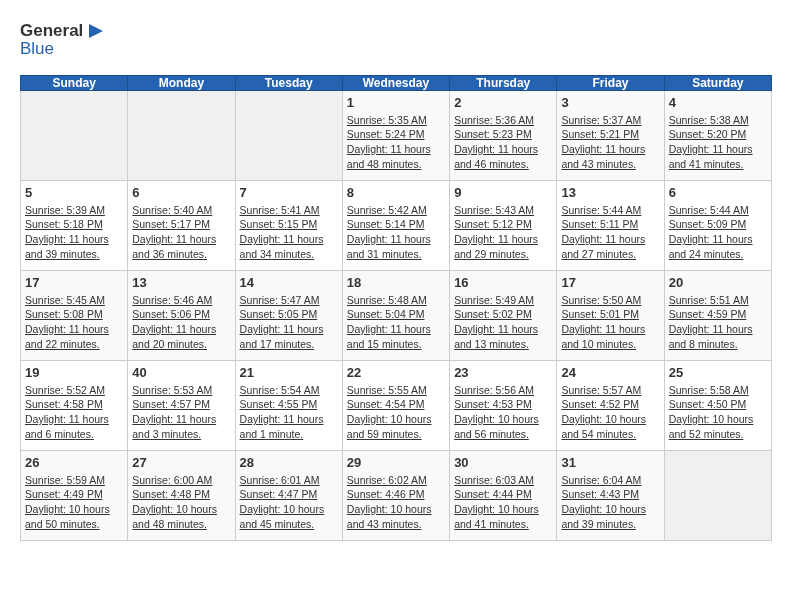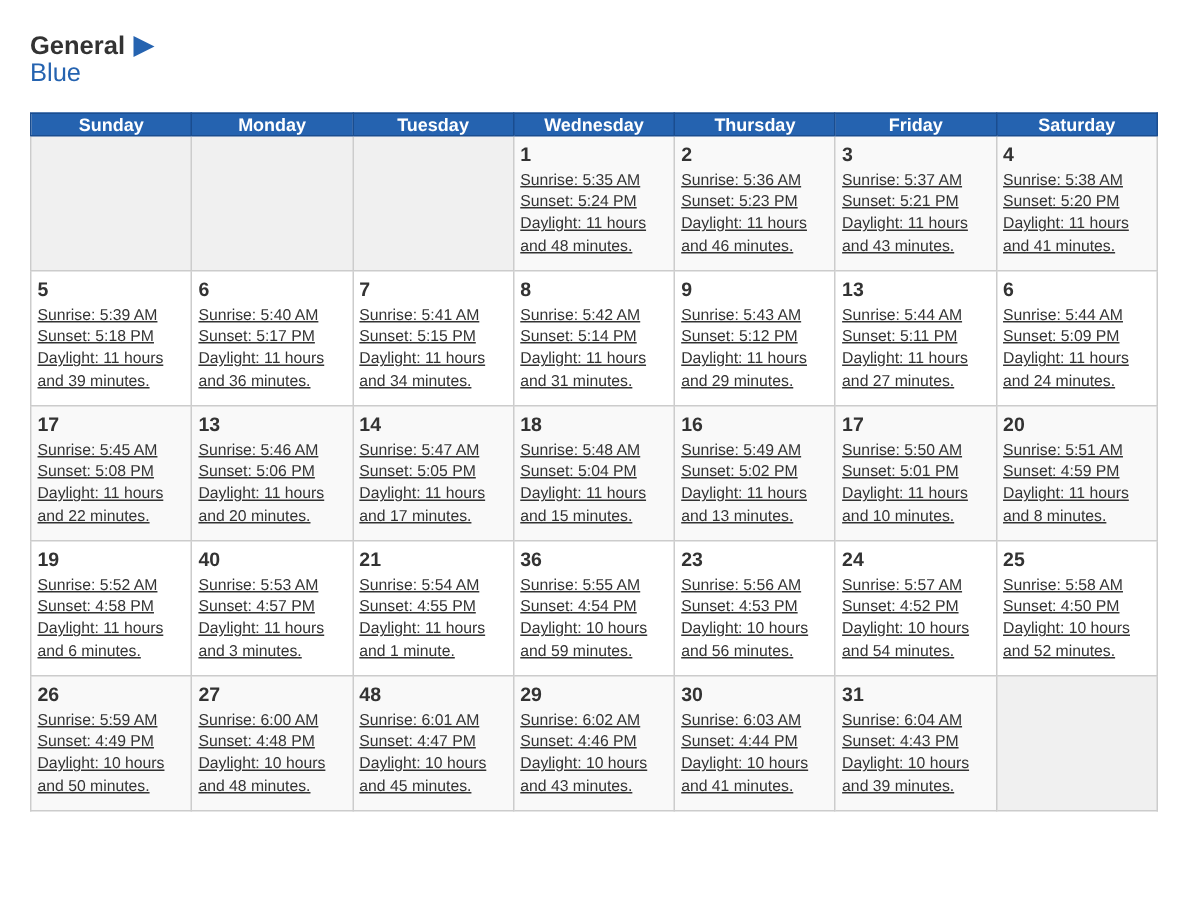--- a/index.html
+++ b/index.html
@@ -200,21 +200,21 @@
         </td>
         <td>
           <span class="day-num">40</span>
           <div class="day-info">Sunrise: 5:53 AM<br>Sunset: 4:57 PM<br>Daylight: 11 hours and 3 minutes.</div>
         </td>
         <td>
           <span class="day-num">21</span>
           <div class="day-info">Sunrise: 5:54 AM<br>Sunset: 4:55 PM<br>Daylight: 11 hours and 1 minute.</div>
         </td>
         <td>
-          <span class="day-num">36</span>
+          <span class="day-num">22</span>
           <div class="day-info">Sunrise: 5:55 AM<br>Sunset: 4:54 PM<br>Daylight: 10 hours and 59 minutes.</div>
         </td>
         <td>
           <span class="day-num">23</span>
           <div class="day-info">Sunrise: 5:56 AM<br>Sunset: 4:53 PM<br>Daylight: 10 hours and 56 minutes.</div>
         </td>
         <td>
           <span class="day-num">24</span>
           <div class="day-info">Sunrise: 5:57 AM<br>Sunset: 4:52 PM<br>Daylight: 10 hours and 54 minutes.</div>
         </td>
@@ -226,21 +226,21 @@
       <tr>
         <td>
           <span class="day-num">26</span>
           <div class="day-info">Sunrise: 5:59 AM<br>Sunset: 4:49 PM<br>Daylight: 10 hours and 50 minutes.</div>
         </td>
         <td>
           <span class="day-num">27</span>
           <div class="day-info">Sunrise: 6:00 AM<br>Sunset: 4:48 PM<br>Daylight: 10 hours and 48 minutes.</div>
         </td>
         <td>
-          <span class="day-num">48</span>
+          <span class="day-num">28</span>
           <div class="day-info">Sunrise: 6:01 AM<br>Sunset: 4:47 PM<br>Daylight: 10 hours and 45 minutes.</div>
         </td>
         <td>
           <span class="day-num">29</span>
           <div class="day-info">Sunrise: 6:02 AM<br>Sunset: 4:46 PM<br>Daylight: 10 hours and 43 minutes.</div>
         </td>
         <td>
           <span class="day-num">30</span>
           <div class="day-info">Sunrise: 6:03 AM<br>Sunset: 4:44 PM<br>Daylight: 10 hours and 41 minutes.</div>
         </td>

